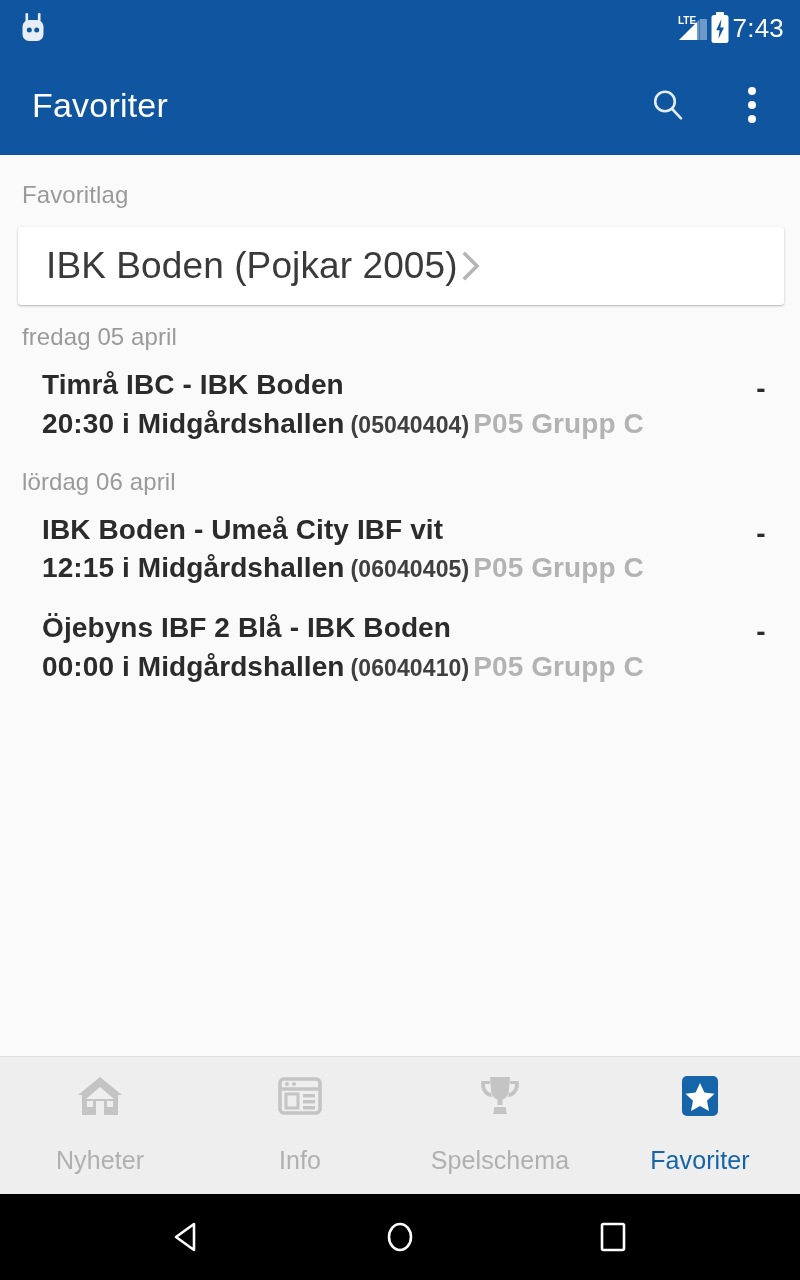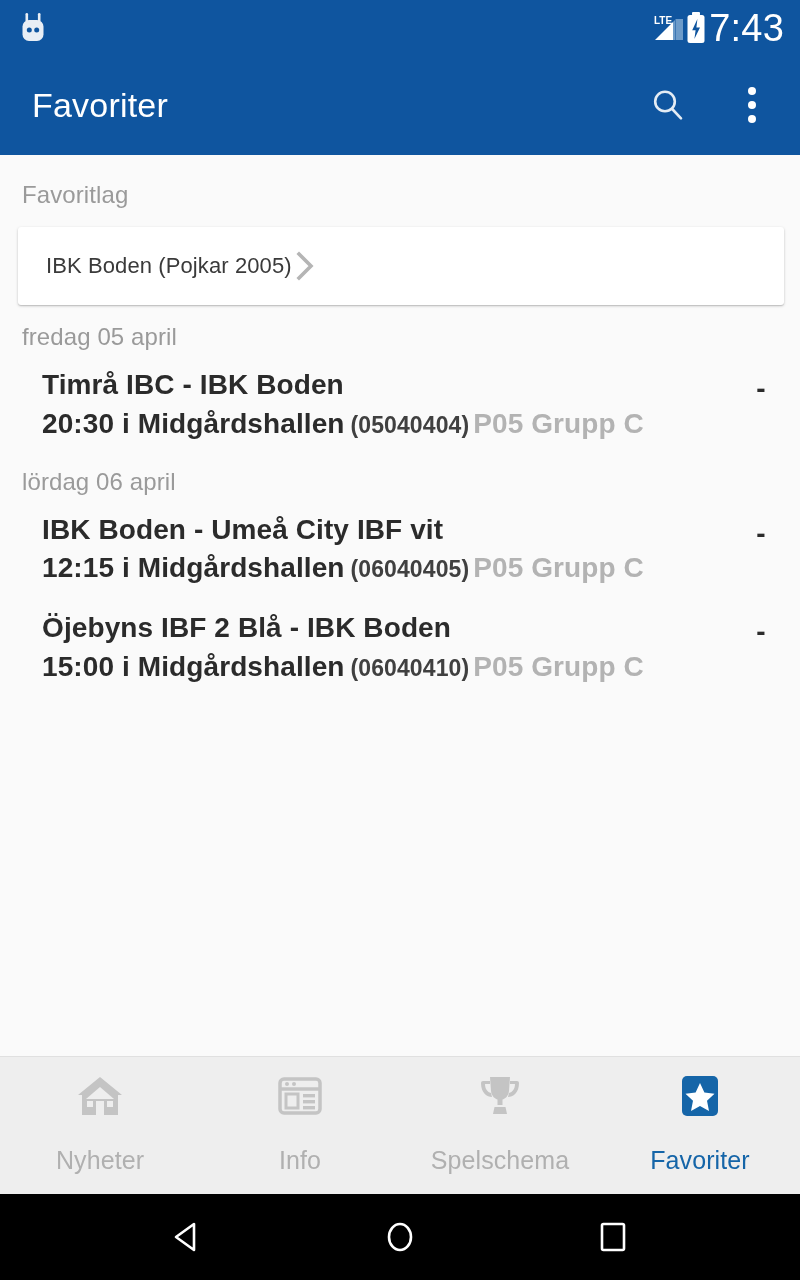--- a/index.html
+++ b/index.html
@@ -36,21 +36,21 @@
     margin-left: auto;
     display: flex;
     align-items: center;
     gap: 0;
   }
   .cid-icon { width: 30px; height: 32px; display: block; }
   .signal-icon { width: 32px; height: 30px; display: block; }
   .battery-icon { width: 22px; height: 32px; display: block; }
   .status-time {
     color: #FFFFFF;
-    font-size: 38px;
+    font-size: 26px;
     letter-spacing: 0.2px;
     line-height: 1;
     padding-left: 2px;
   }
 
   
   .app-bar {
     height: 100px;
     background: #0F559F;
     display: flex;
@@ -113,21 +113,21 @@
     border-radius: 3px;
     height: 78px;
     display: flex;
     align-items: center;
     padding: 0 22px 0 28px;
     box-shadow: 0 1px 3px rgba(0,0,0,0.20), 0 1px 1px rgba(0,0,0,0.10);
     cursor: pointer;
   }
   .fav-card-text {
     color: #3A3A3A;
-    font-size: 22px;
+    font-size: 37px;
     letter-spacing: 0.1px;
   }
   .chevron {
     margin-left: auto;
     width: 26px; height: 34px;
     display: block;
   }
 
   
   .date-group { margin-top: 18px; }
@@ -323,21 +323,21 @@
             <span class="match-time">12:15</span><span class="match-time">&nbsp;</span><span class="match-time">i Midgårdshallen</span><span class="match-id">(06040405)</span><span class="match-group">P05 Grupp C</span>
           </div>
         </div>
         <div class="match-score">-</div>
       </div>
 
       <div class="match-row">
         <div class="match-main">
           <div class="match-teams">Öjebyns IBF 2 Blå - IBK Boden</div>
           <div class="match-meta">
-            <span class="match-time">15:00</span><span class="match-time">&nbsp;</span><span class="match-time">i Midgårdshallen</span><span class="match-id">(06040410)</span><span class="match-group">P05 Grupp C</span>
+            <span class="match-time">00:00</span><span class="match-time">&nbsp;</span><span class="match-time">i Midgårdshallen</span><span class="match-id">(06040410)</span><span class="match-group">P05 Grupp C</span>
           </div>
         </div>
         <div class="match-score">-</div>
       </div>
     </div>
 
   </div>
 
   <div class="tab-bar">
 

